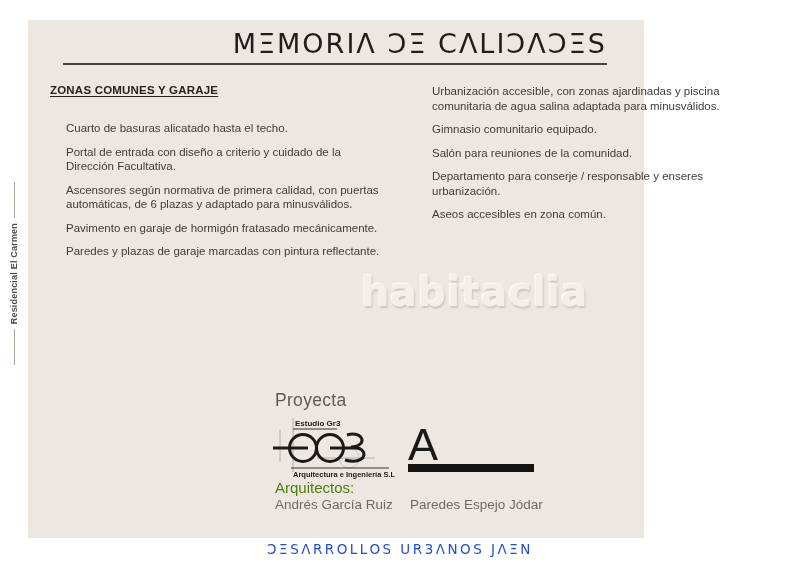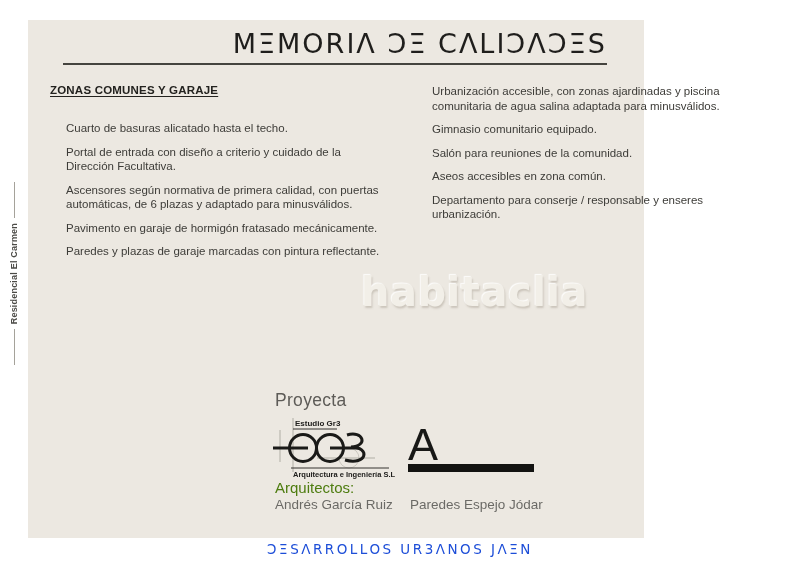--- a/index.html
+++ b/index.html
@@ -97,22 +97,22 @@
     <p>Portal de entrada con diseño a criterio y cuidado de la Dirección Facultativa.</p>
     <p>Ascensores según normativa de primera calidad, con puertas automáticas, de 6 plazas y adaptado para minusválidos.</p>
     <p>Pavimento en garaje de hormigón fratasado mecánicamente.</p>
     <p>Paredes y plazas de garaje marcadas con pintura reflectante.</p>
   </div>
 
   <div class="col col-right">
     <p>Urbanización accesible, con zonas ajardinadas y piscina comunitaria de agua salina adaptada para minusválidos.</p>
     <p>Gimnasio comunitario equipado.</p>
     <p>Salón para reuniones de la comunidad.</p>
+    <p>Departamento para conserje / responsable y enseres urbanización.</p>
     <p>Aseos accesibles en zona común.</p>
-    <p>Departamento para conserje / responsable y enseres urbanización.</p>
   </div>
 
   <div class="watermark">habitaclia</div>
 
   <div class="proyecta">Proyecta</div>
 
   <svg class="gr3-logo" viewBox="0 0 124 68" xmlns="http://www.w3.org/2000/svg">
 
     <line x1="22" y1="2" x2="22" y2="56" stroke="#9a978e" stroke-width="0.7"></line>
     <line x1="9" y1="14" x2="9" y2="46" stroke="#9a978e" stroke-width="0.7"></line>

